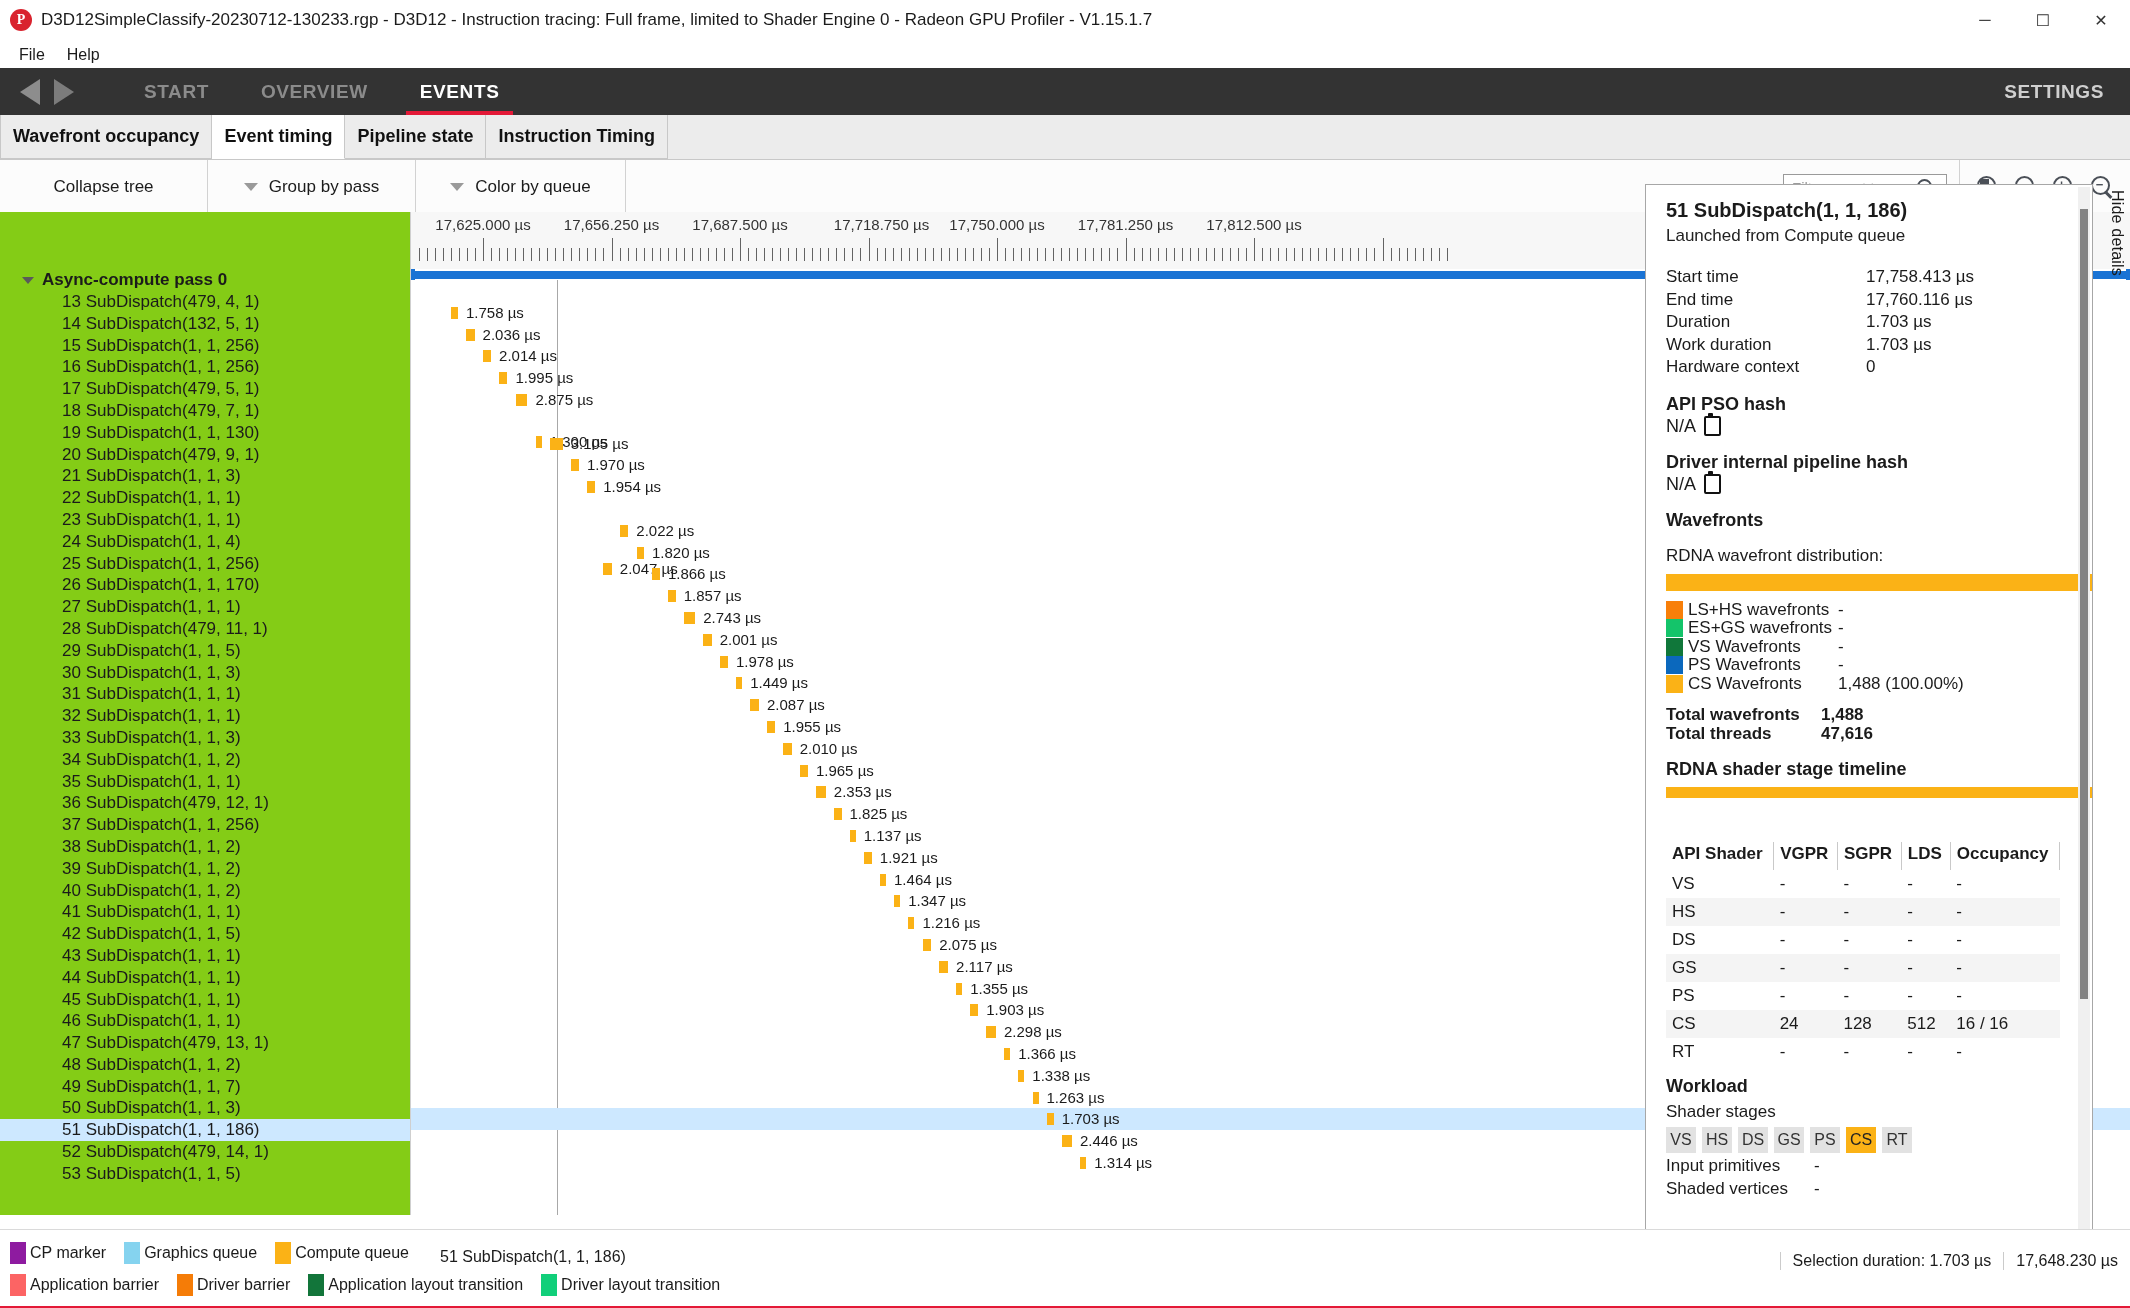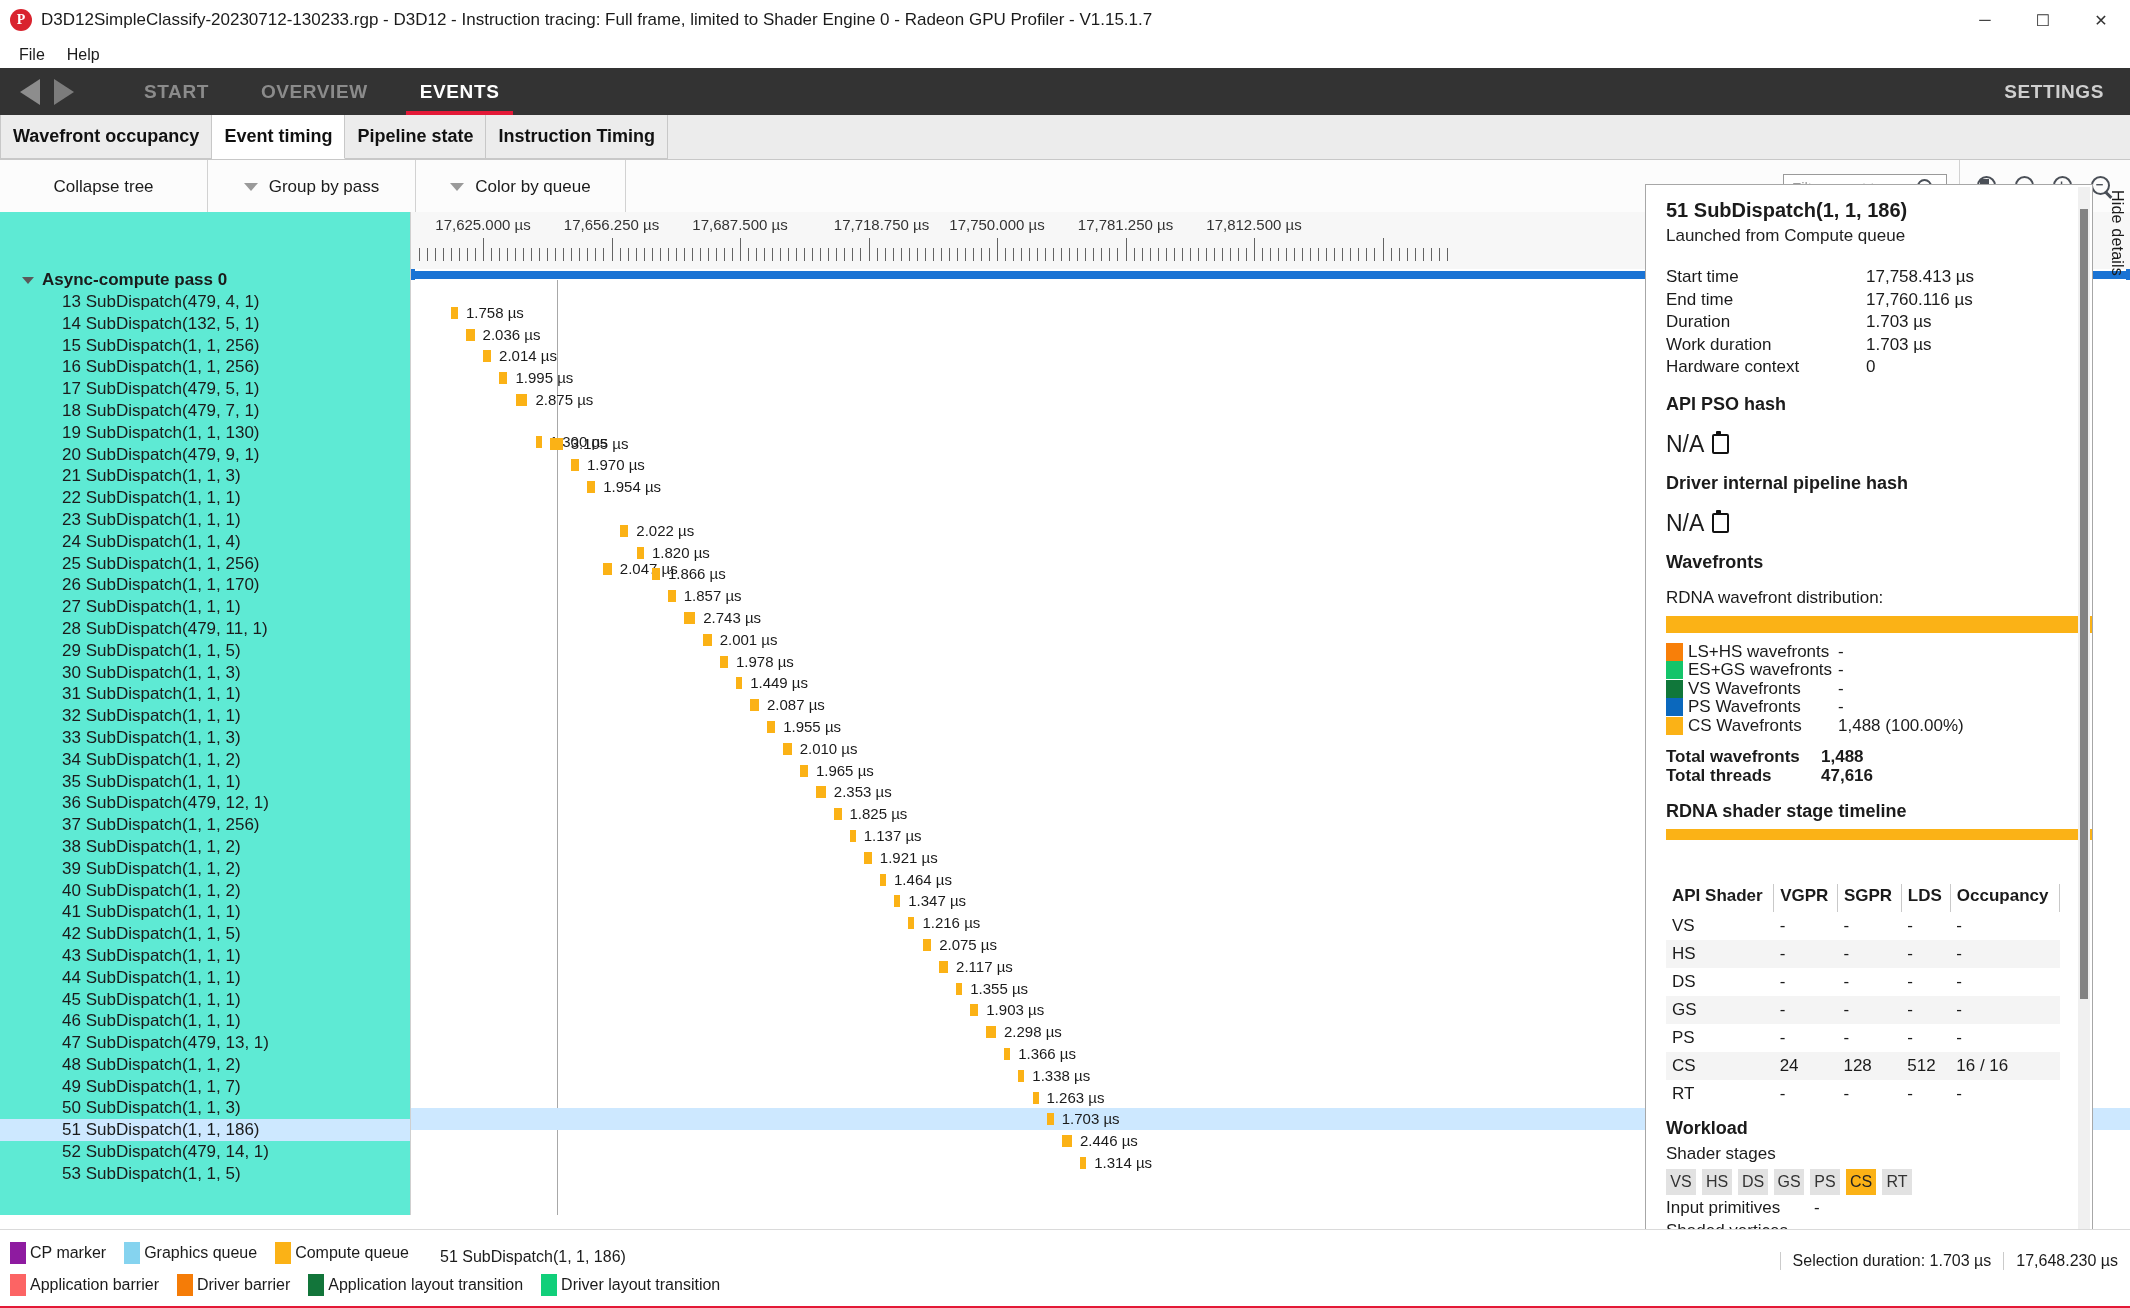--- a/index.html
+++ b/index.html
@@ -132,21 +132,21 @@
   }
   .magn .fill { position: absolute; left: 4px; top: 4px; width: 9px; height: 9px; background: #4a4f57; }
 
   
   .main {
     position: absolute; left: 0; right: 0;
     top: 212px; bottom: 93px;
     display: flex;
   }
   .tree-pane {
-    width: 410px; background: #5eead4;
+    width: 410px; background: #84cc16;
     border-right: 1px solid #cfcfcf;
     overflow: hidden; position: relative;
   }
   .tree-head { height: 57px; }
   .tree-root {
     display: flex; align-items: center; gap: 8px;
     padding-left: 22px; height: 22px;
     font-size: 17px; font-weight: bold;
   }
   .chev-sm {
@@ -218,21 +218,21 @@
     background: #ffffff; border: 1px solid #a7a7a7;
     overflow: hidden;
   }
   .details-inner { padding: 14px 18px 8px 20px; position: relative; height: 100%; box-sizing: border-box; }
   .d-title { font-size: 20px; font-weight: bold; margin-bottom: 4px; }
   .d-sub { font-size: 17px; color: #222; margin-bottom: 20px; }
   .d-row { display: flex; font-size: 17px; line-height: 22.5px; }
   .d-row .k { width: 200px; }
   .d-row .v { }
   .d-h { font-size: 18px; font-weight: bold; margin-top: 15px; }
-  .d-val-clip { font-size: 23px; display: flex; align-items: center; gap: 8px; margin-top: 16px; }
+  .d-val-clip { font-size: 18px; display: flex; align-items: center; gap: 8px; margin-top: 1px; }
   .clip-icon {
     display: inline-block; width: 13px; height: 16px;
     border: 2px solid #111; border-radius: 2px; position: relative;
   }
   .clip-icon::before {
     content: ""; position: absolute; left: 2px; top: -5px;
     width: 5px; height: 4px; background: #111; border-radius: 1px;
   }
   .d-sec { font-size: 17px; margin-top: 15px; }
   .distrib-bar { height: 17px; background: #fbb216; margin-top: 8px; width: 468px; }

